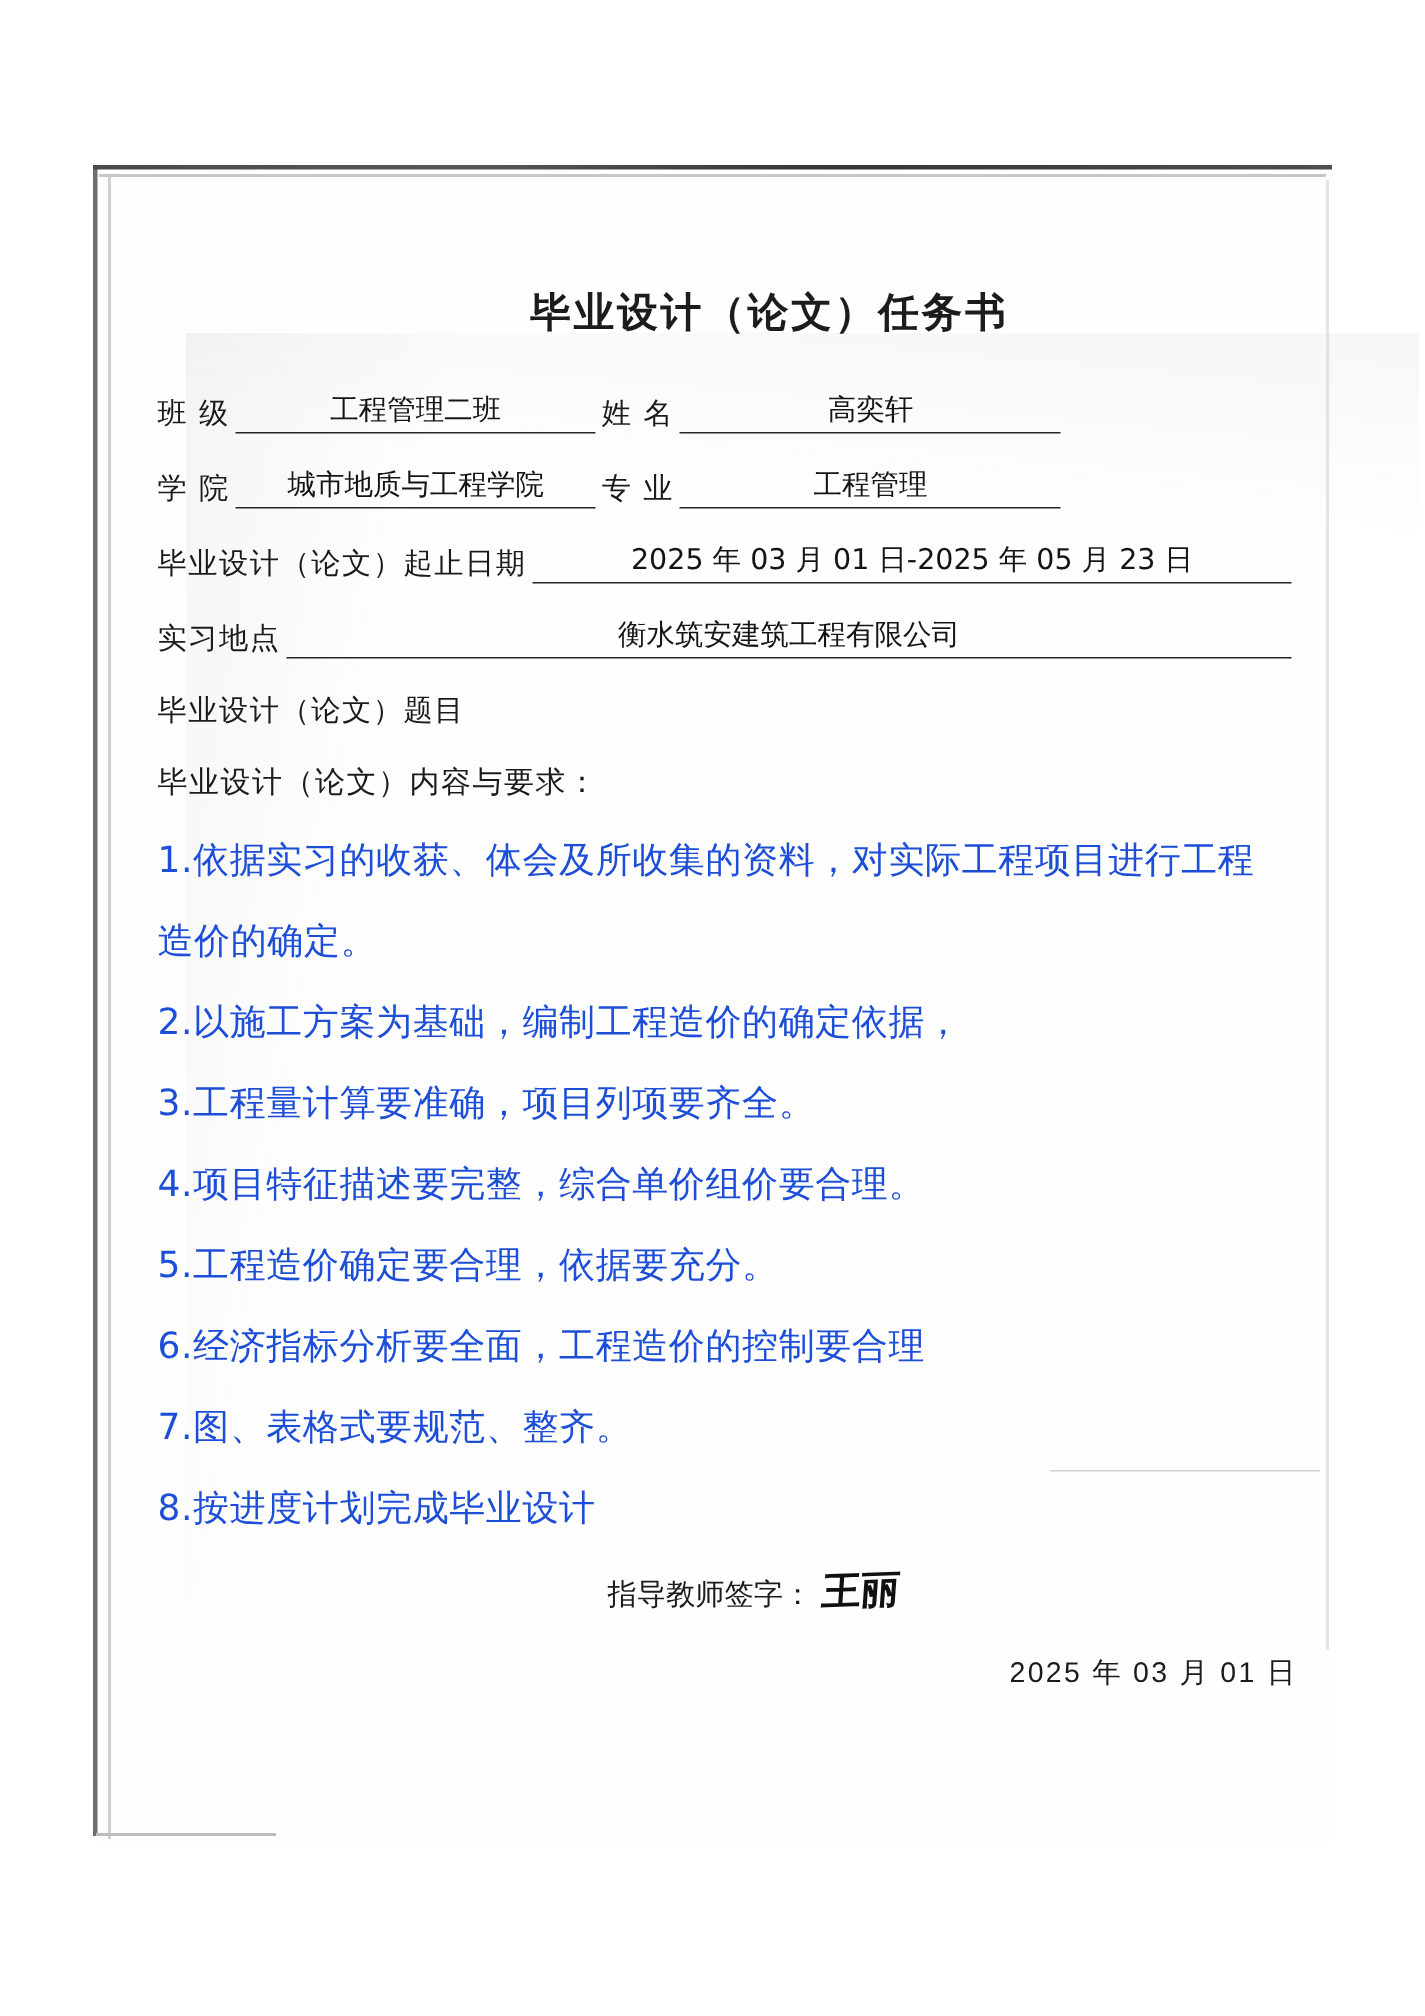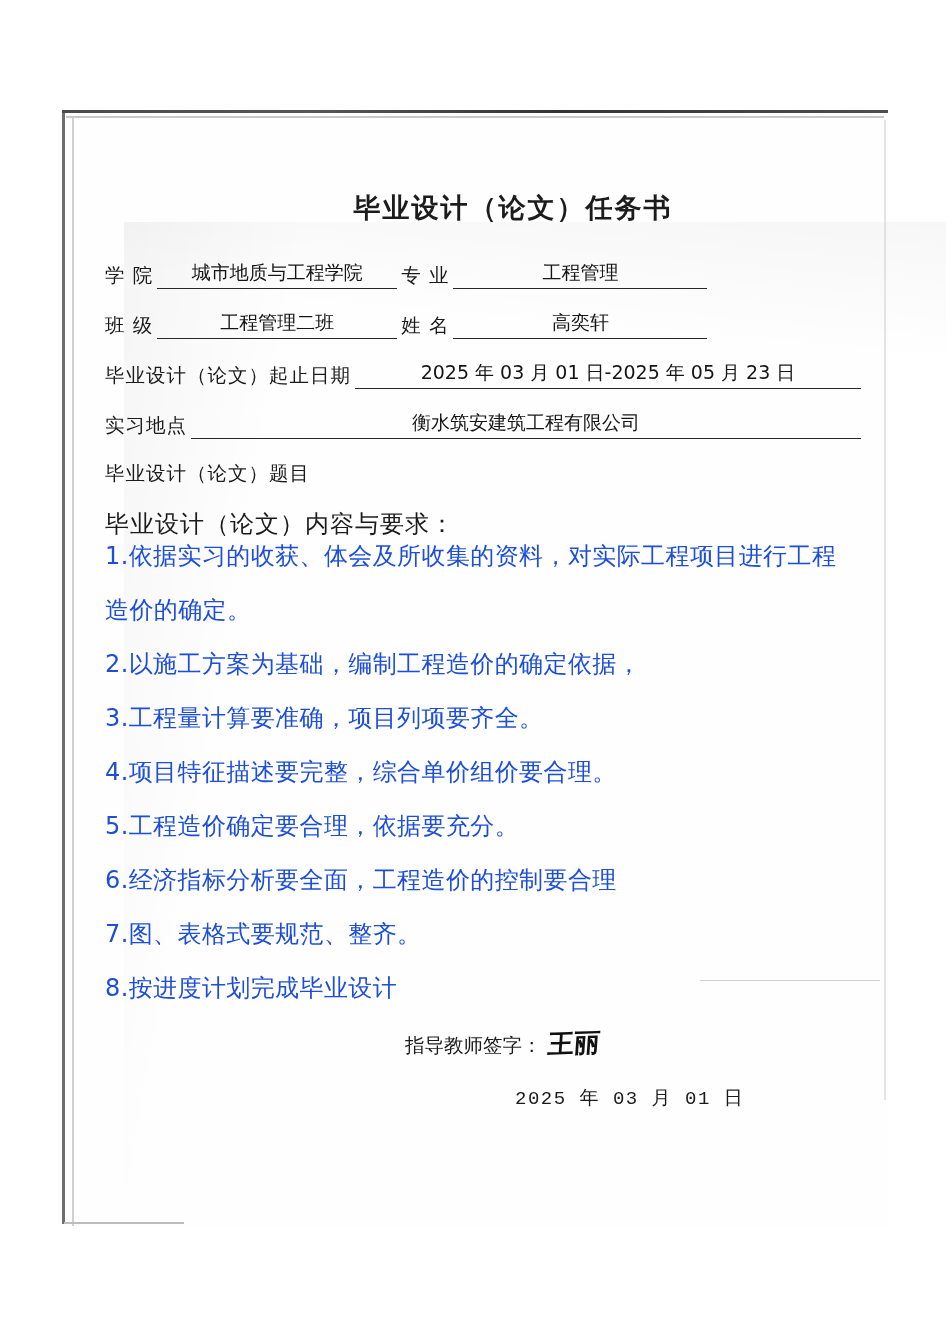--- a/index.html
+++ b/index.html
@@ -137,23 +137,24 @@
   .body-line {
     font-family: "DejaVu Sans", sans-serif;
     font-size: 24px;
     color: #1d4ed8;
     margin-bottom: 22px;
     letter-spacing: .4px;
   }
 
   .req-head {
     font-family: Liberation Sans, sans-serif;
-    font-size: 24px;
+    font-size: 20px;
     color: #1b1b1b;
     letter-spacing: 1px;
+    margin-bottom: 22px;
   }
 
   .sign-row {
     padding-left: 300px;
     font-family: "DejaVu Sans", sans-serif;
     font-size: 19.5px;
     color: #1b1b1b;
     display: flex;
     align-items: baseline;
   }
@@ -162,24 +163,25 @@
     font-size: 26px;
     font-weight: bold;
     color: #101010;
     margin-left: 6px;
     transform: skewX(-6deg) rotate(-2deg);
     display: inline-block;
   }
   .date-row {
     margin-top: 24px;
     padding-left: 410px;
-    font-family: Liberation Mono, monospace;
+    font-family: Liberation Sans, sans-serif;
     font-size: 19px;
     color: #1b1b1b;
     letter-spacing: 1.5px;
+    text-align: right;
   }
 
   
   .artifact-a {
     position: absolute;
     left: 700px; top: 980px;
     width: 180px; height: 1px;
     background: #cfcfcf;
   }
   .artifact-b {
@@ -201,31 +203,31 @@
 <div class="scan-edge-left2"></div>
 <div class="scan-edge-right"></div>
 <div class="artifact-a"></div>
 <div class="artifact-b"></div>
 
 <div class="content">
 
   <h1 class="doc-title">毕业设计（论文）任务书</h1>
 
   <div class="form-row">
+    <span class="lbl">班  级</span>
+    <span class="fill w-class">工程管理二班</span>
+    <span class="lbl">姓  名</span>
+    <span class="fill w-name">高奕轩</span>
+  </div>
+
+  <div class="form-row">
     <span class="lbl">学  院</span>
     <span class="fill w-college">城市地质与工程学院</span>
     <span class="lbl">专  业</span>
     <span class="fill w-major">工程管理</span>
-  </div>
-
-  <div class="form-row">
-    <span class="lbl">班  级</span>
-    <span class="fill w-class">工程管理二班</span>
-    <span class="lbl">姓  名</span>
-    <span class="fill w-name">高奕轩</span>
   </div>
 
   <div class="form-row">
     <span class="lbl">毕业设计（论文）起止日期</span>
     <span class="fill">2025 年 03 月 01 日-2025 年 05 月 23 日</span>
   </div>
 
   <div class="form-row">
     <span class="lbl">实习地点</span>
     <span class="fill">衡水筑安建筑工程有限公司</span>

